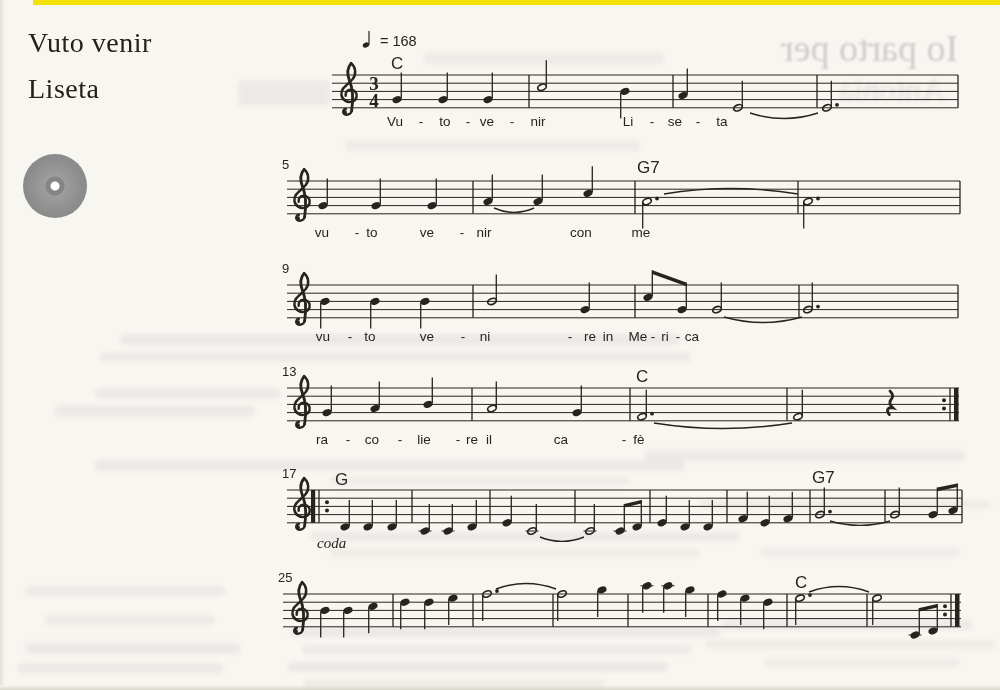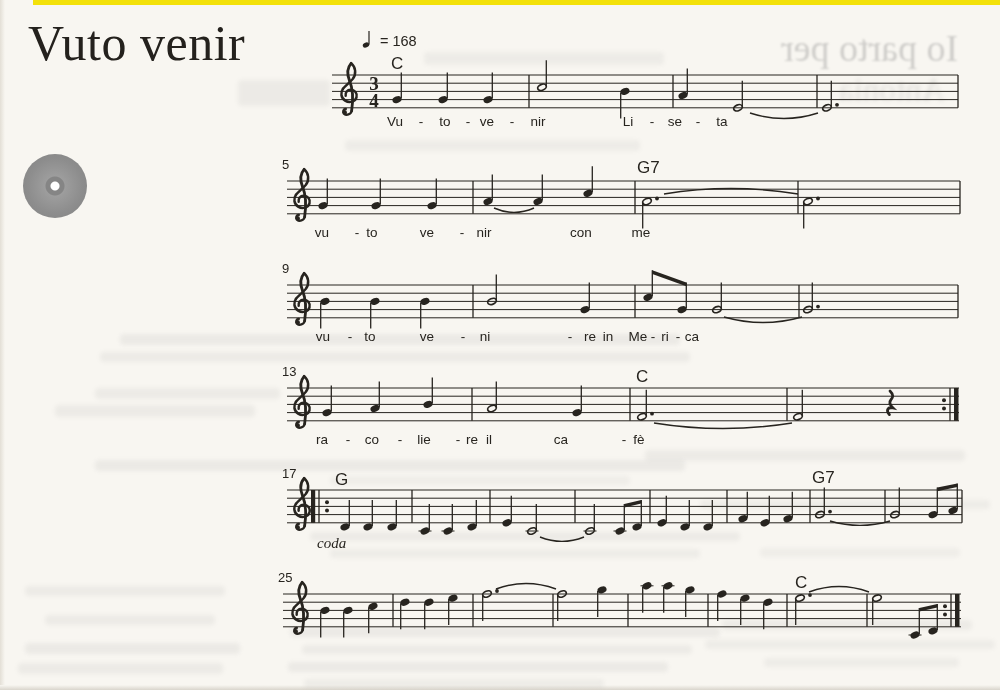--- a/index.html
+++ b/index.html
@@ -2,21 +2,21 @@
 <html><head>
 <meta charset="utf-8">
 <style>
   html,body{margin:0;padding:0;}
   body{width:1000px;height:690px;overflow:hidden;font-family:"Liberation Sans",sans-serif;}
   .page{position:absolute;inset:0;background:#f8f6f1;}
   .page-left-edge{position:absolute;left:0;top:0;width:5px;height:690px;background:linear-gradient(90deg,#e3dfd6,#f8f6f1);}
   .page-bottom-edge{position:absolute;left:0;bottom:0;width:1000px;height:5px;background:linear-gradient(0deg,#d9d5cc,#f8f6f1);}
   .yellow-strip{position:absolute;top:0;left:33px;right:0;height:5px;}
   .title{position:absolute;left:28px;top:20px;font-family:"Liberation Serif",serif;
-         font-size:50px;line-height:46px;color:#24211d;letter-spacing:0.5px;}
+         font-size:28px;line-height:46px;color:#24211d;letter-spacing:0.5px;}
   .cd{position:absolute;left:23px;top:154px;width:64px;height:64px;border-radius:50%;
       background:radial-gradient(circle at 50% 50%, #ffffff 0 4px, #858585 5px 9px, #9d9d9d 10px, #8d8d8d 60%, #828282 100%);}
   .bleed{position:absolute;color:#7e7e7e;font-family:"Liberation Serif",serif;
          transform:scaleX(-1);filter:blur(1.3px);white-space:nowrap;}
   .bleed1{right:42px;top:26px;font-size:38px;opacity:0.34;}
   .bleed2{right:55px;top:72px;font-size:33px;opacity:0.20;filter:blur(2.2px);}
   .smudge{position:absolute;background:#8a8a8a;filter:blur(2.1px);border-radius:4px;}
   svg text{user-select:none;}
 </style>
 </head>
@@ -52,20 +52,21 @@
       <div class="smudge" style="left: 302px; top: 645px; width: 390px; height: 9px; opacity: 0.1;"></div>
       <div class="smudge" style="left: 288px; top: 662px; width: 380px; height: 10px; opacity: 0.11;"></div>
       <div class="smudge" style="left: 304px; top: 679px; width: 300px; height: 9px; opacity: 0.09;"></div>
       <div class="smudge" style="left: 722px; top: 620px; width: 250px; height: 10px; opacity: 0.1;"></div>
       <div class="smudge" style="left: 705px; top: 640px; width: 290px; height: 9px; opacity: 0.09;"></div>
       <div class="smudge" style="left: 764px; top: 658px; width: 195px; height: 9px; opacity: 0.09;"></div>
     </div>
 
   <div class="title">
     <div>Vuto venir</div>
+    <div>Liseta</div>
   </div>
 
   <div class="cd"></div>
 
   <svg id="score" width="1000" height="690" viewBox="0 0 1000 690" style="position:absolute;left:0;top:0">
       <g>
         <line x1="332" y1="75" x2="958" y2="75" stroke="#27241f" stroke-width="1"></line>
         <line x1="332" y1="83.2" x2="958" y2="83.2" stroke="#27241f" stroke-width="1"></line>
         <line x1="332" y1="91.4" x2="958" y2="91.4" stroke="#27241f" stroke-width="1"></line>
         <line x1="332" y1="99.6" x2="958" y2="99.6" stroke="#27241f" stroke-width="1"></line>

